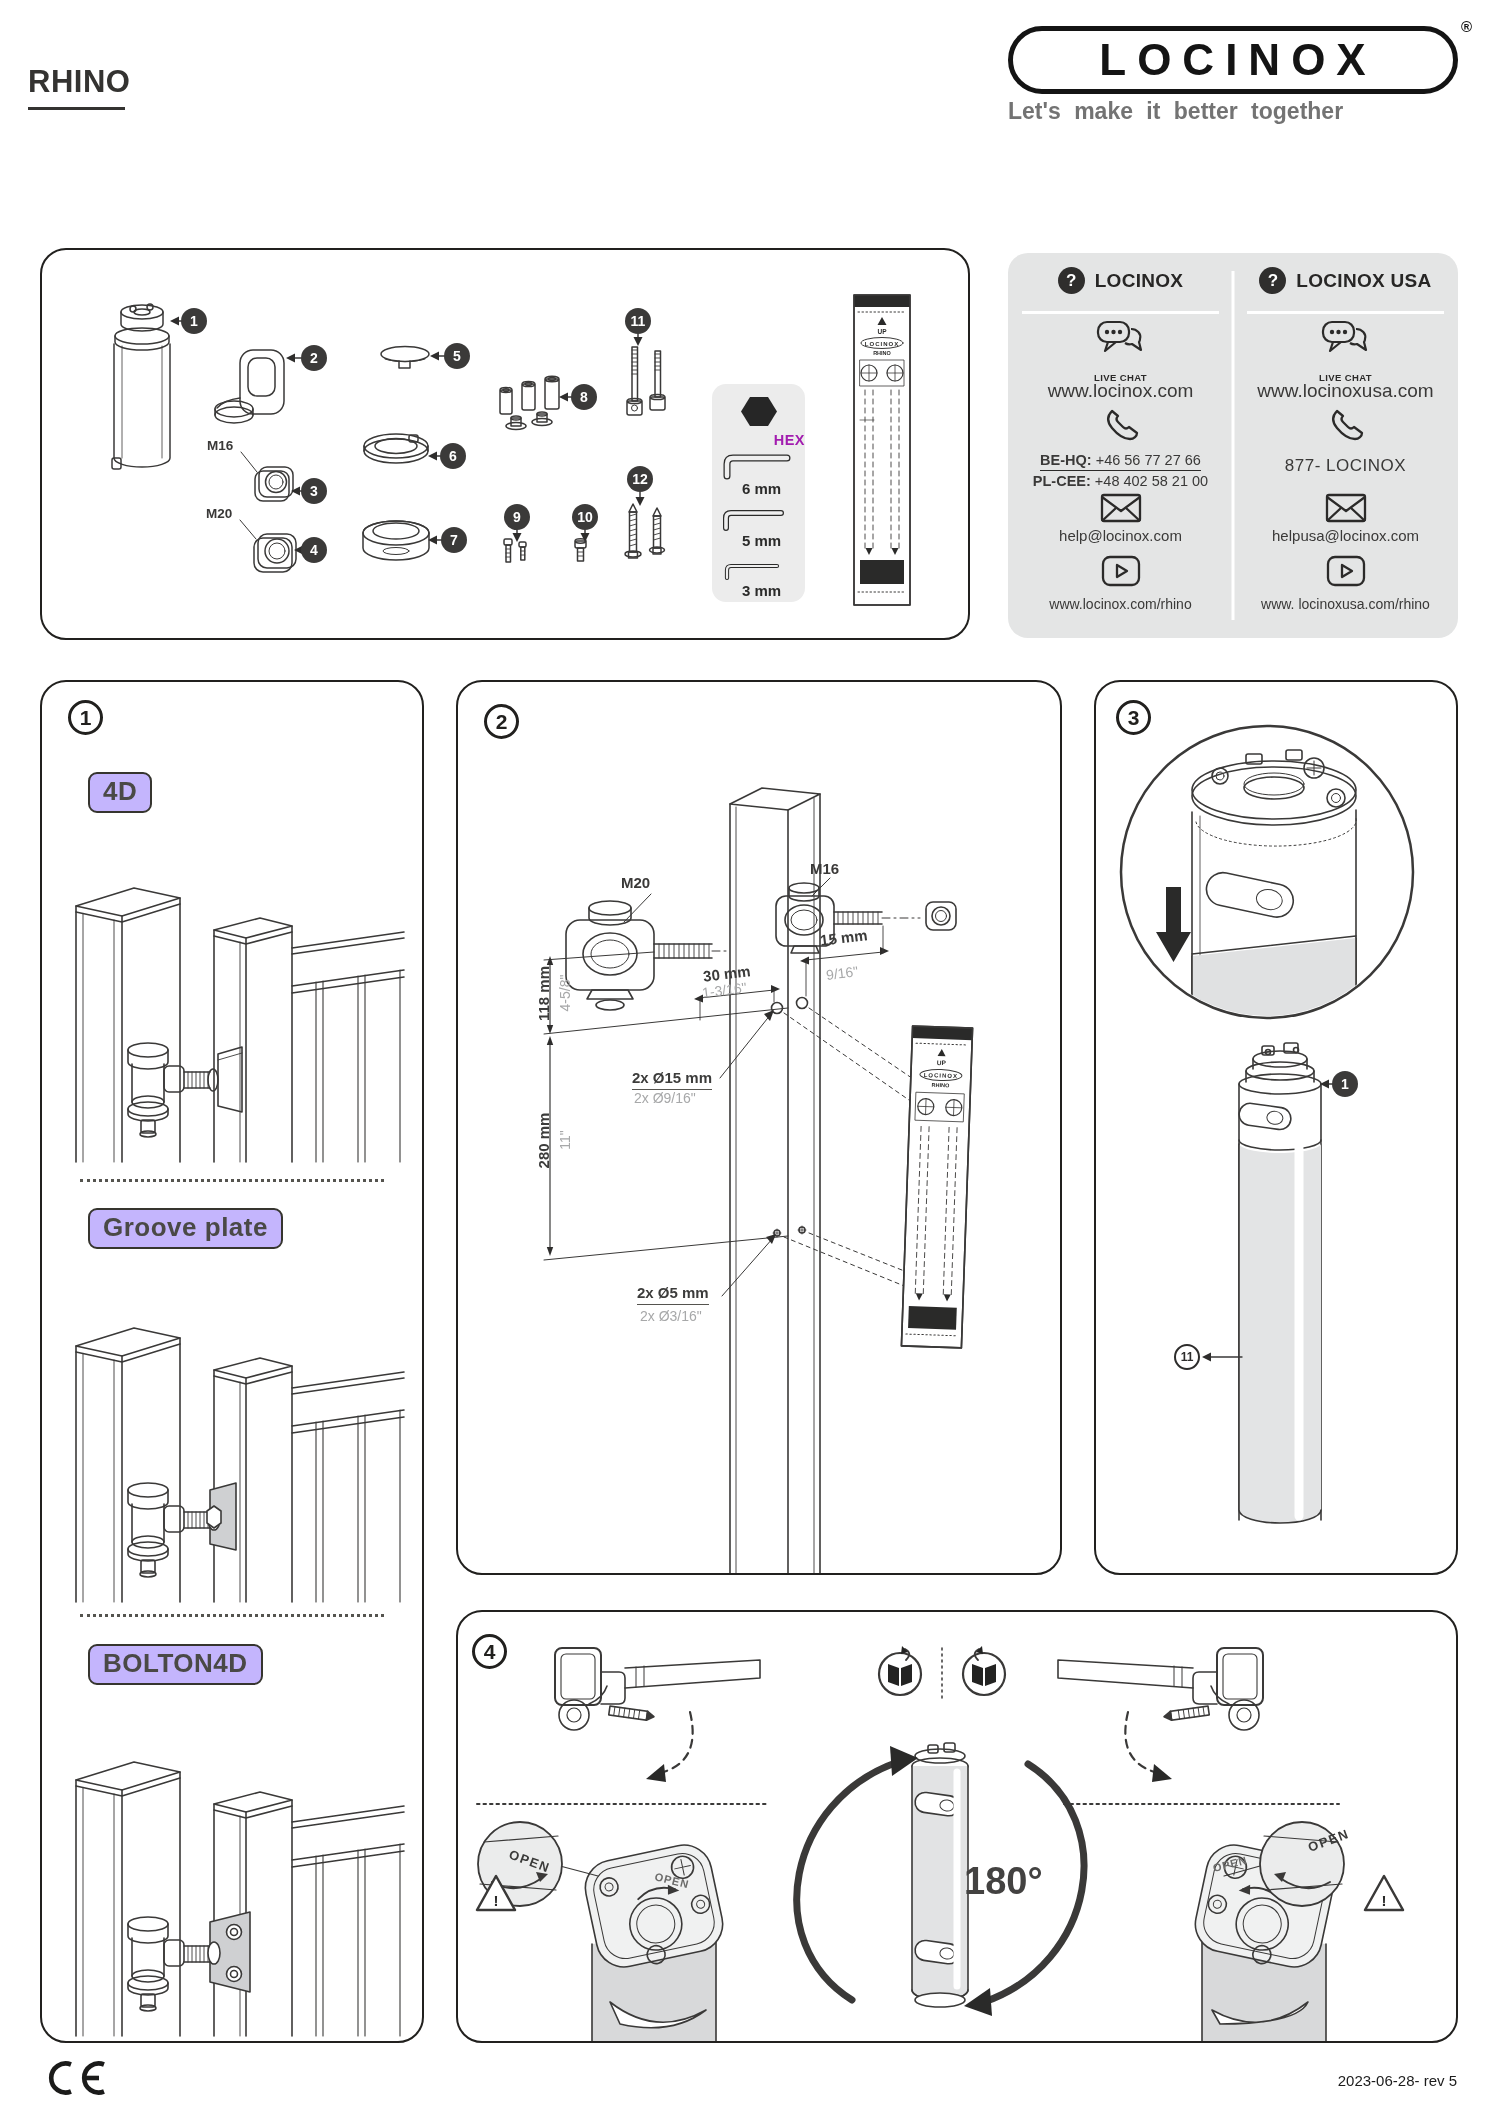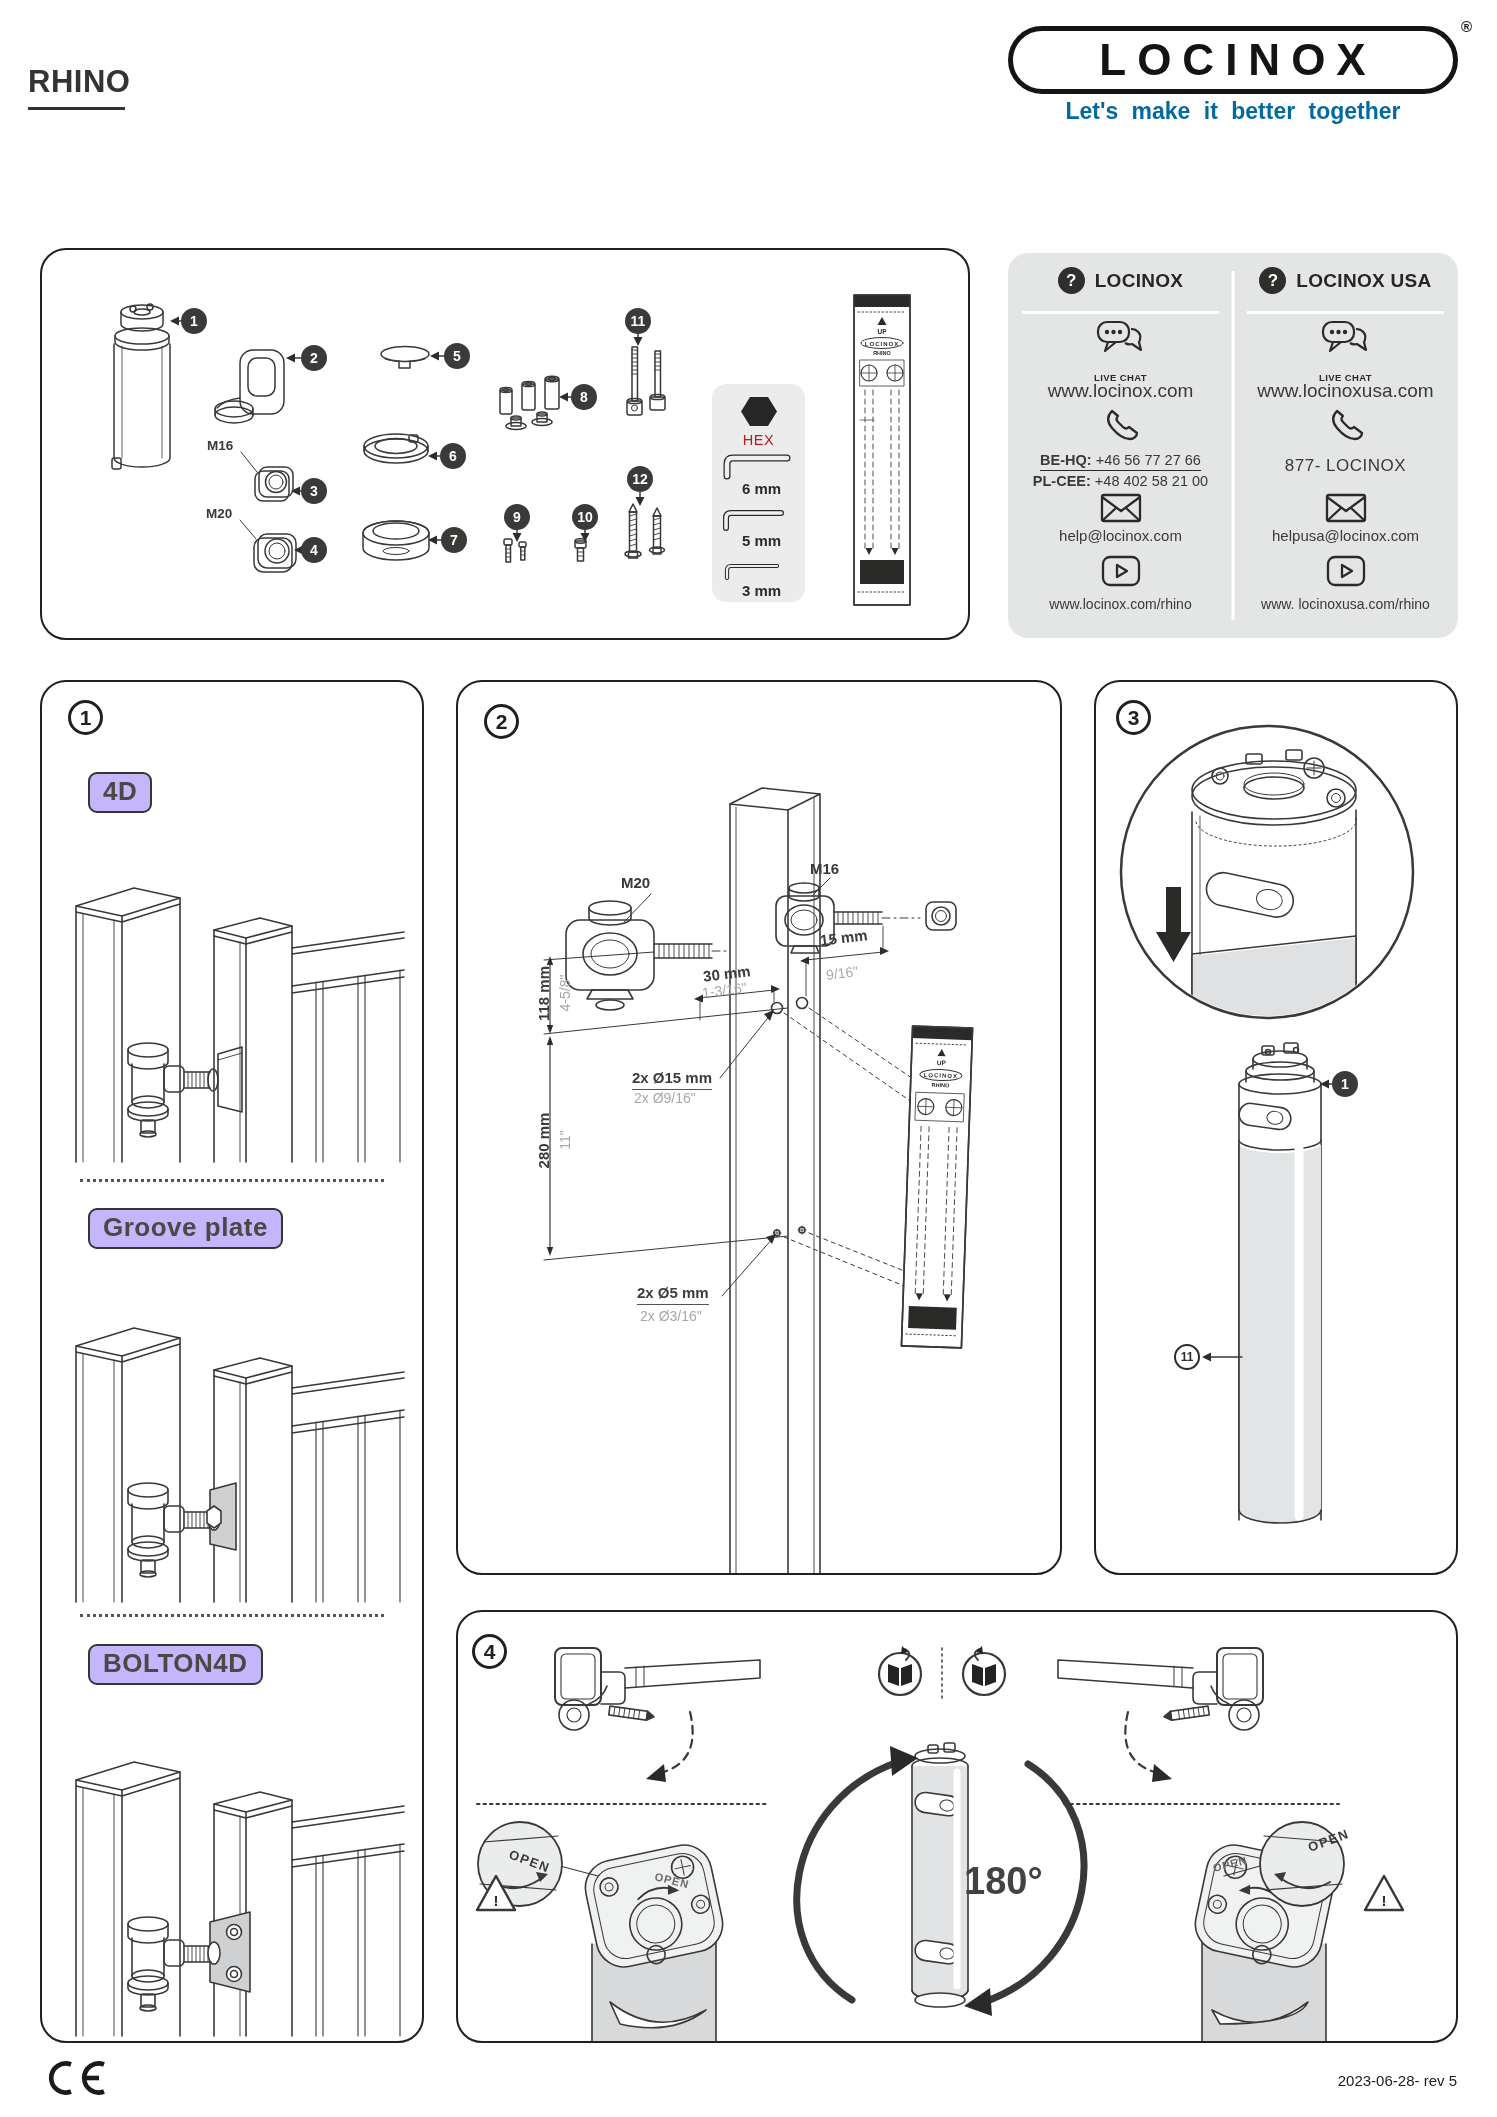--- a/index.html
+++ b/index.html
@@ -9,35 +9,35 @@
   .panel{position:absolute;border:2.5px solid #21201e;border-radius:26px;background:#fff;overflow:hidden}
   svg{display:block;position:absolute;overflow:visible}
   .sr{position:absolute;width:1px;height:1px;overflow:hidden;clip:rect(0 0 0 0);white-space:nowrap}
 
   
   .hdr-title{position:absolute;left:28px;top:64px;font-size:31px;font-weight:bold;letter-spacing:.5px;color:#343331}
   .hdr-underline{position:absolute;left:28px;top:107px;width:97px;height:3px;background:#343331}
   .logo-box{position:absolute;left:1008px;top:26px;width:450px;height:68px;border:5px solid #141414;border-radius:44px;display:flex;align-items:center;justify-content:center}
   .logo-box span{font-size:44px;font-weight:bold;letter-spacing:11px;color:#141414;transform:translateX(5px)}
   .logo-reg{position:absolute;left:1461px;top:18px;font-size:15px;font-weight:bold;color:#141414}
-  .tagline{position:absolute;left:1008px;top:98px;width:450px;text-align:center;font-size:23px;font-weight:bold;color:#0369a1;word-spacing:7px}
+  .tagline{position:absolute;left:1008px;top:98px;width:450px;font-size:23px;font-weight:bold;color:#737373;word-spacing:7px}
 
   
   .badge{position:absolute;width:26px;height:26px;border-radius:50%;background:#3b3a39;color:#fff;font-weight:bold;font-size:14px;display:flex;align-items:center;justify-content:center}
   .badge.outline{background:#fff;border:2.2px solid #2d2c2b;color:#2d2c2b;font-size:12px}
   .step-circle{position:absolute;width:35px;height:35px;border:3.5px solid #21201e;border-radius:50%;background:#fff;color:#21201e;font-weight:bold;font-size:21px;display:flex;align-items:center;justify-content:center}
 
   .part-label{position:absolute;font-size:13.5px;font-weight:bold;color:#3a3938}
   .variant-label{position:absolute;border:2.4px solid #36352f;border-radius:9px;padding:2px 13px 4px;font-weight:bold;font-size:26px;color:#4a4946;background:#c4b5fd;letter-spacing:.5px}
   .dotline{position:absolute;left:38px;right:38px;border-top:3px dotted #55544f}
 
   
   .hex-panel{position:absolute;left:670px;top:134px;width:93px;height:218px;background:#ececec;border-radius:14px}
   .hexagon{position:absolute;left:29px;top:12px;width:36px;height:31px;background:#262626;clip-path:polygon(25% 3%,75% 3%,100% 50%,75% 97%,25% 97%,0% 50%)}
-  .hex-title{position:absolute;top:48px;width:100%;text-align:center;font-weight:normal;font-size:14.5px;color:#b91c1c;letter-spacing:.5px}
+  .hex-title{position:absolute;top:48px;width:100%;text-align:right;font-weight:bold;font-size:14.5px;color:#a21caf;letter-spacing:.5px}
   .hex-size{position:absolute;left:30px;font-weight:bold;font-size:15px;color:#2b2b2a}
 
   
   .contact-panel{position:absolute;left:1008px;top:253px;width:450px;height:385px;background:#e4e5e5;border-radius:20px;display:flex}
   .contact-col{position:relative;width:50%;height:100%;text-align:center}
   .contact-divider{position:absolute;left:50%;top:18px;bottom:18px;width:3px;background:#fff;transform:translateX(-50%)}
   .c-head{position:absolute;top:14px;left:0;right:0;display:flex;align-items:center;justify-content:center;gap:10px}
   .q-icon{width:27px;height:27px;border-radius:50%;background:#2f2e2d;color:#fff;font-weight:bold;font-size:17px;display:flex;align-items:center;justify-content:center}
   .c-title{font-size:19px;font-weight:bold;color:#272625;letter-spacing:.3px}
   .c-rule{position:absolute;top:58px;left:14px;right:14px;height:2.5px;background:#fff}

